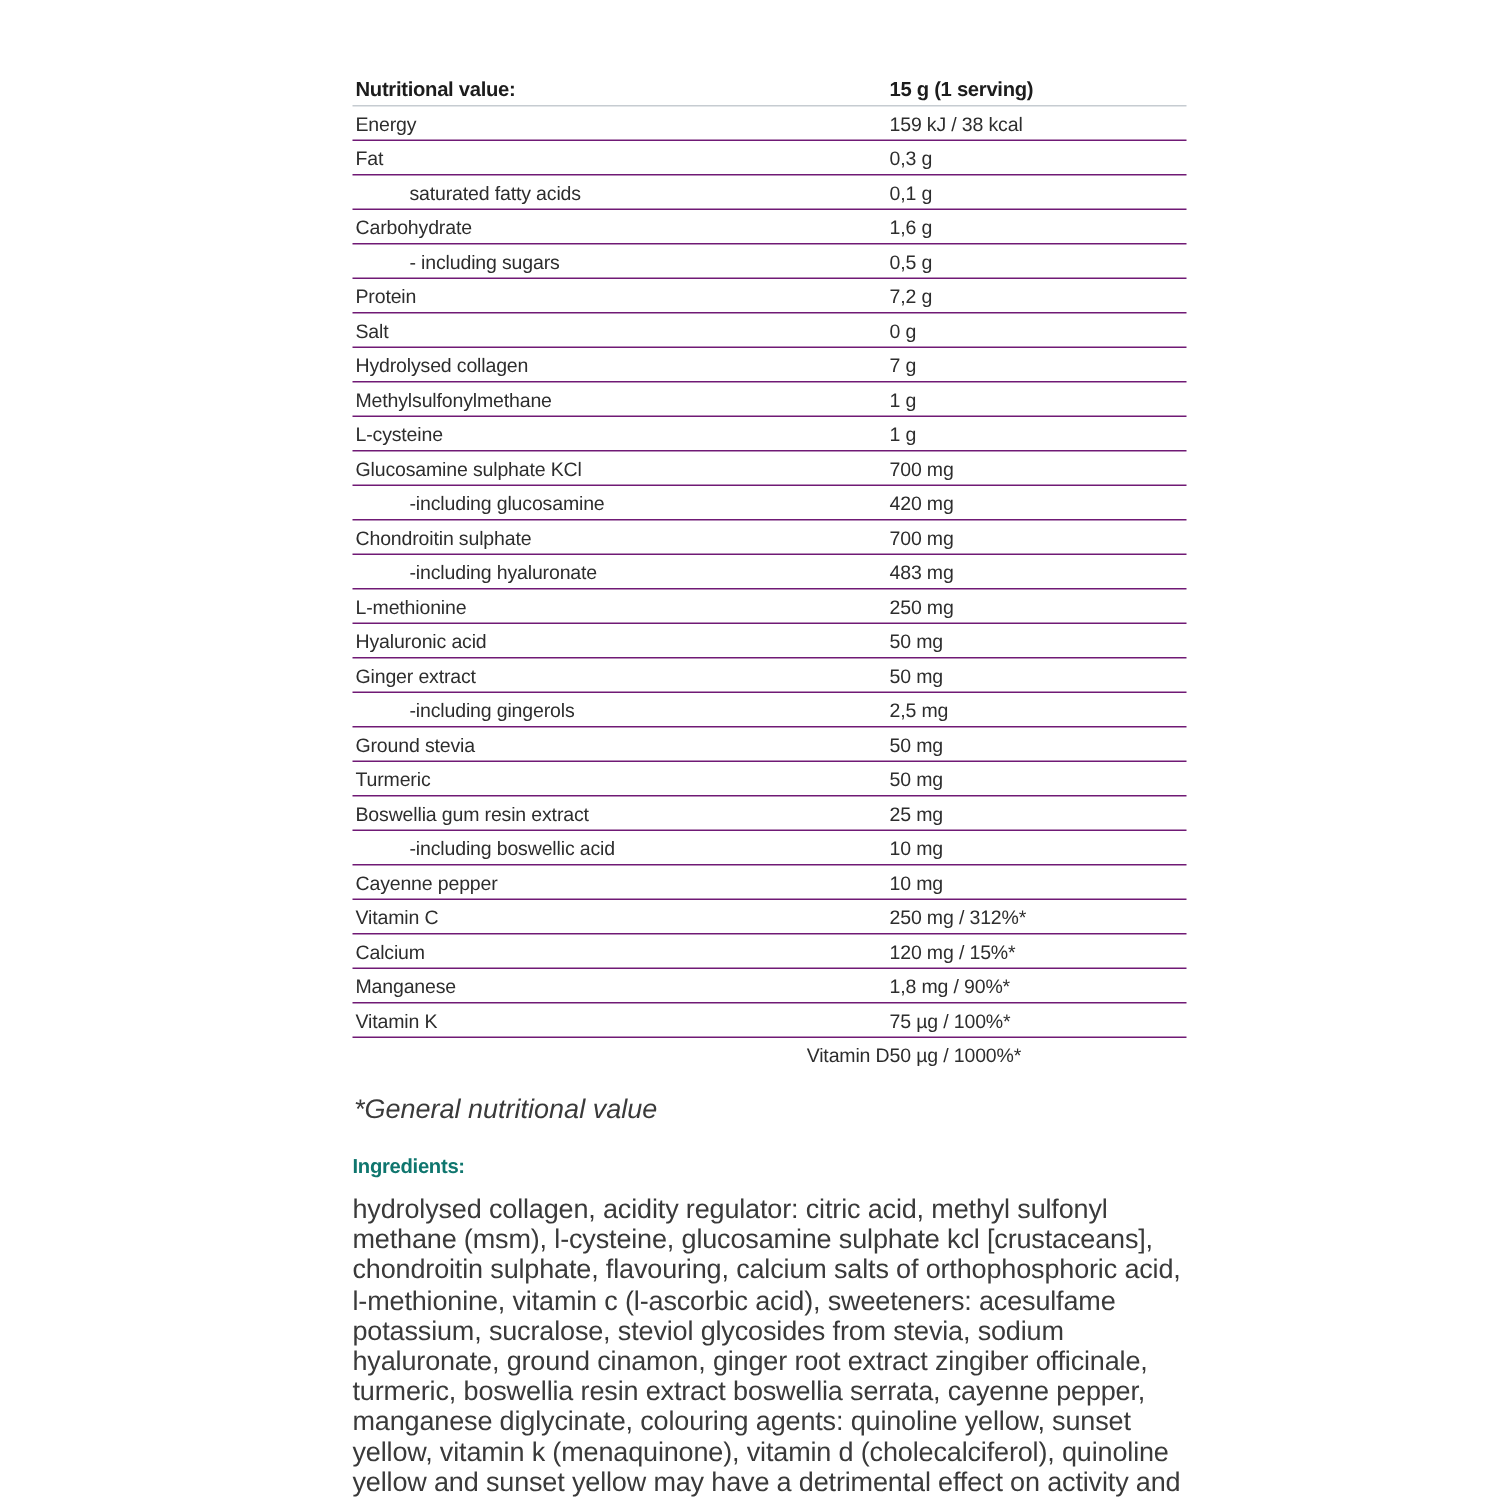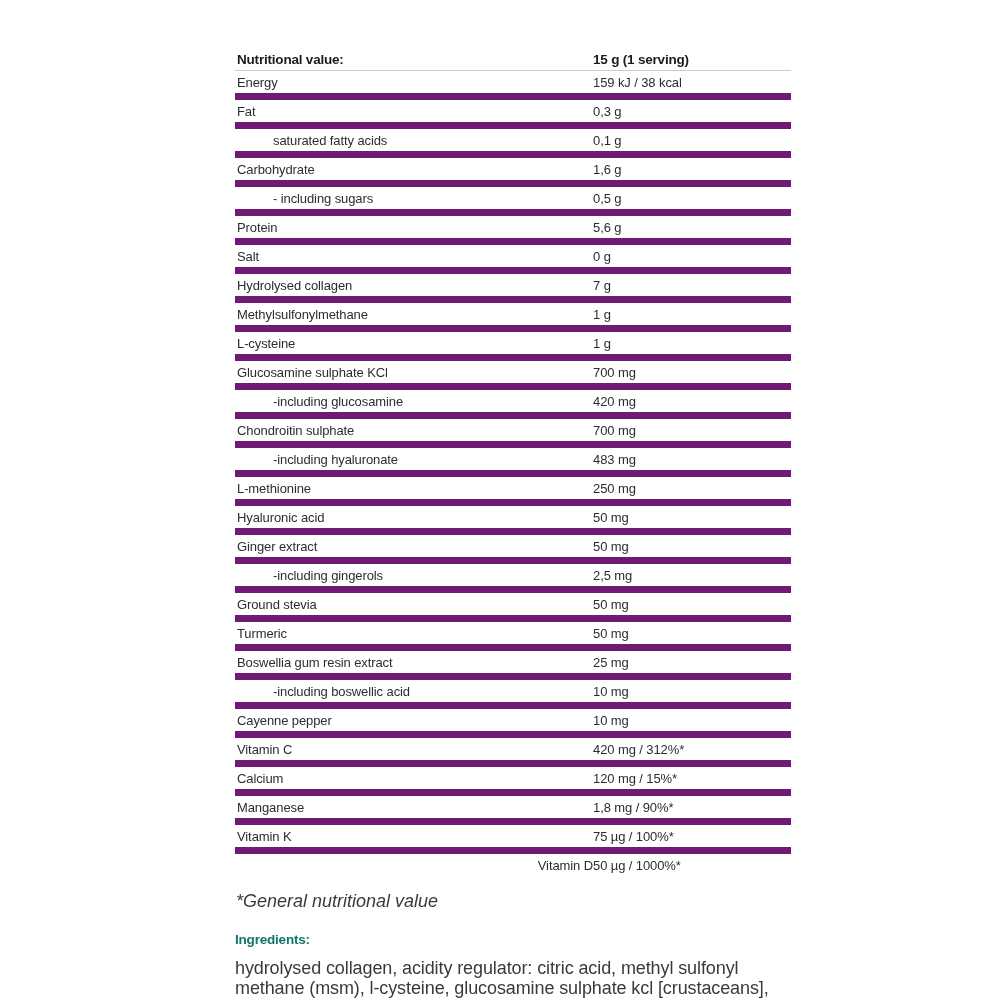--- a/index.html
+++ b/index.html
@@ -14,21 +14,21 @@
     position: absolute;
     left: 235px;
     top: 48px;
     width: 556px;
   }
   .ntable { width: 100%; }
   .row {
     display: flex;
     align-items: center;
     height: 22px;
-    border-bottom: 7px solid #701a75;
+    border-bottom: 1px solid #701a75;
     font-size: 13px;
     color: #2d2d2d;
     letter-spacing: -0.1px;
   }
   .row .cell { white-space: nowrap; }
   .row .label {
     width: 358px;
     padding-left: 2px;
     box-sizing: border-box;
     flex: 0 0 auto;
@@ -91,21 +91,21 @@
         <div class="row">
           <span class="cell label">Carbohydrate</span>
           <span class="cell value">1,6 g</span>
         </div>
         <div class="row indent">
           <span class="cell label">- including sugars</span>
           <span class="cell value">0,5 g</span>
         </div>
         <div class="row">
           <span class="cell label">Protein</span>
-          <span class="cell value">5,6 g</span>
+          <span class="cell value">7,2 g</span>
         </div>
         <div class="row">
           <span class="cell label">Salt</span>
           <span class="cell value">0 g</span>
         </div>
         <div class="row">
           <span class="cell label">Hydrolysed collagen</span>
           <span class="cell value">7 g</span>
         </div>
         <div class="row">
@@ -163,21 +163,21 @@
         <div class="row indent">
           <span class="cell label">-including boswellic acid</span>
           <span class="cell value">10 mg</span>
         </div>
         <div class="row">
           <span class="cell label">Cayenne pepper</span>
           <span class="cell value">10 mg</span>
         </div>
         <div class="row">
           <span class="cell label">Vitamin C</span>
-          <span class="cell value">420 mg / 312%*</span>
+          <span class="cell value">250 mg / 312%*</span>
         </div>
         <div class="row">
           <span class="cell label">Calcium</span>
           <span class="cell value">120 mg / 15%*</span>
         </div>
         <div class="row">
           <span class="cell label">Manganese</span>
           <span class="cell value">1,8 mg / 90%*</span>
         </div>
         <div class="row">

